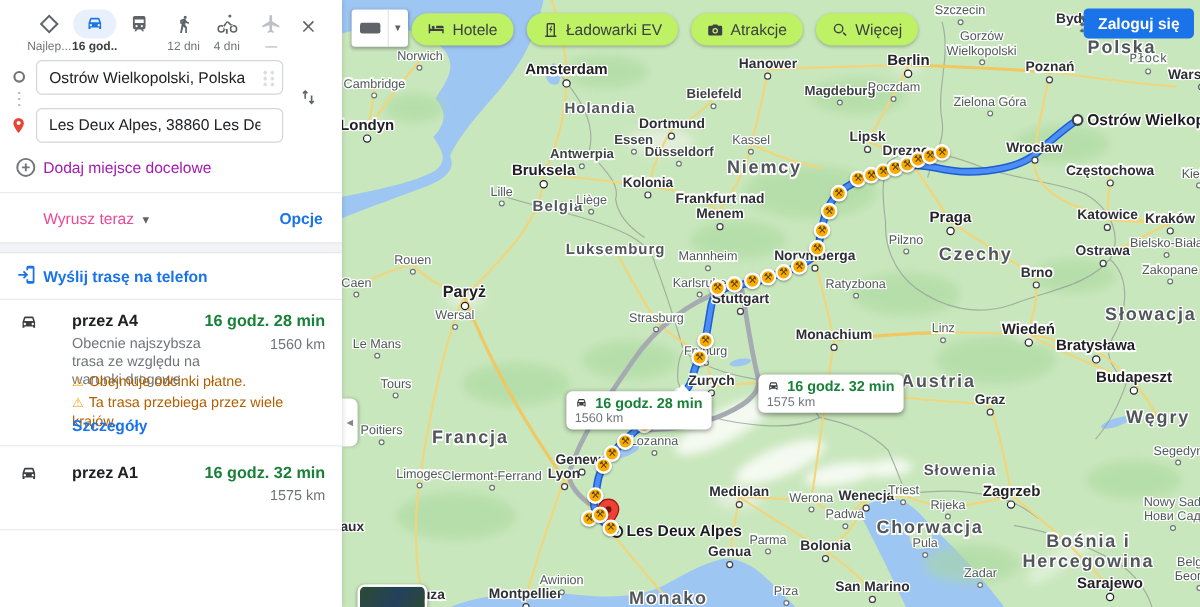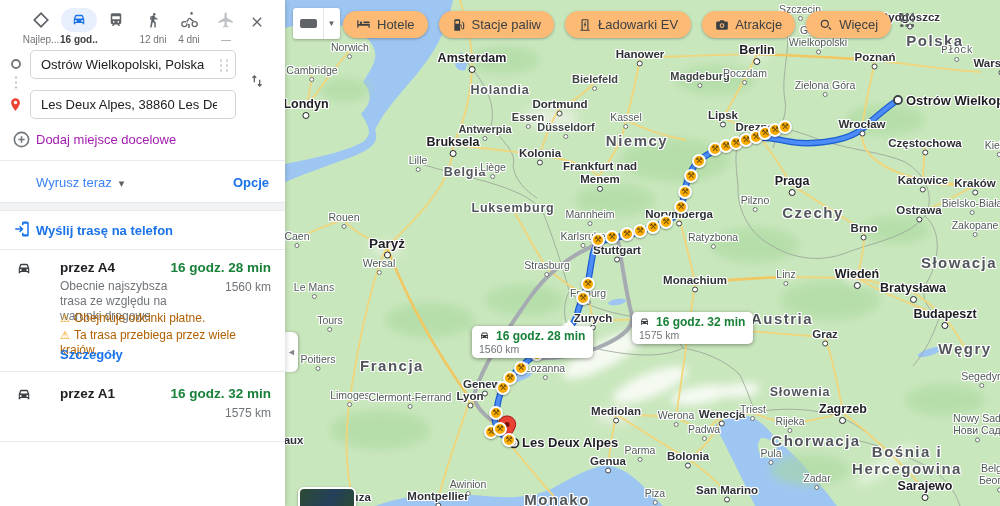--- a/index.html
+++ b/index.html
@@ -19,21 +19,21 @@
   .drag{position:absolute;left:218px;top:58px;width:12px;height:14px;background-image:radial-gradient(circle,#dadde0 1.4px,transparent 1.5px);background-size:6px 5px;}
   .rail-circle{position:absolute;left:10px;top:58px;}
   .rail-dots{position:absolute;left:15px;top:75px;width:2px;height:14px;background-image:radial-gradient(circle,#bdc1c6 1px,transparent 1.2px);background-size:2px 5px;}
   .rail-pin{position:absolute;left:8px;top:96px;}
   .swapbtn{position:absolute;left:249px;top:72px;cursor:pointer;}
   .addrow{position:absolute;left:0;top:127px;width:285px;height:26px;cursor:pointer;}
   .addrow .plus{position:absolute;left:12px;top:3px;}
   .addrow .tx{position:absolute;left:36px;top:5px;font-size:13px;color:#a21caf;}
   .div1{position:absolute;left:0;width:285px;height:1px;background:#e8eaed;}
   .departrow{position:absolute;left:0;top:168px;width:285px;height:30px;}
-  .departrow .tx{position:absolute;left:36px;top:7px;font-size:13px;color:#3b82f6;cursor:pointer;}
+  .departrow .tx{position:absolute;left:36px;top:7px;font-size:13px;color:#ec4899;cursor:pointer;}
   .departrow .tx::after{content:"▾";color:#5f6368;margin-left:7px;font-size:11px;}
   .departrow .op{position:absolute;right:16px;top:7px;font-size:13px;color:#1a73e8;font-weight:bold;cursor:pointer;text-align:center;}
   .band{position:absolute;left:0;top:202px;width:285px;height:9px;background:#f1f3f4;border-top:1px solid #e6e8ea;border-bottom:1px solid #e6e8ea;}
   .sendrow{position:absolute;left:0;top:212px;width:228px;height:36px;cursor:pointer;}
   .sendrow .ph{position:absolute;left:13px;top:8px;}
   .sendrow .tx{position:absolute;left:36px;top:11px;font-size:13px;color:#1a73e8;font-weight:bold;}
   .route{position:absolute;left:0;width:285px;cursor:pointer;}
   .route .caric{position:absolute;left:14px;top:10px;}
   .route .via{position:absolute;left:60px;top:10px;font-size:13.5px;font-weight:bold;color:#202124;}
   .route .time{position:absolute;right:14px;top:10px;font-size:13.5px;font-weight:bold;color:#188038;}
@@ -64,21 +64,21 @@
   .c2::after,.sm::after{content:"";display:block;width:3px;height:3px;border:1px solid #6b7470;background:#fff;border-radius:50%;margin:1px auto 0;}
   .rw{position:absolute;width:14px;height:14px;margin:-7px 0 0 -7px;background:#f9ab00;border:2px solid #fff;border-radius:50%;box-shadow:0 1px 2px rgba(0,0,0,.35);pointer-events:auto;cursor:pointer;}
   .rw::after{content:"⚒";position:absolute;left:0;right:0;top:0;font-size:8px;line-height:10px;text-align:center;color:#54400a;}
   .endlabel{position:absolute;z-index:4;font-size:13px;font-weight:bold;color:#1b1d1f;white-space:nowrap;transform:translateY(-50%);
       text-shadow:-1px 0 #fff,1px 0 #fff,0 -1px #fff,0 1px #fff,-1px -1px #fff,1px 1px #fff;}
   .bubble{position:absolute;background:#fff;border-radius:5px;box-shadow:0 1px 4px rgba(0,0,0,.4);padding:3px 8px 3px 6px;z-index:5;cursor:pointer;}
   .bubble .t{display:flex;align-items:center;gap:5px;font-size:12px;font-weight:bold;color:#188038;white-space:nowrap;}
   .bubble .d{font-size:10.5px;color:#70757a;margin:0 0 0 1px;text-align:left;}
   .bubble.b1::before{content:"";position:absolute;top:-6px;right:18px;border:6px solid transparent;border-bottom:7px solid #fff;border-top:0;}
   .chips{position:absolute;left:58px;top:11px;display:flex;gap:11px;z-index:6;}
-  .chip{display:flex;align-items:center;gap:6px;background:#fdba74;border-radius:15px;height:27px;padding:0 13px;box-shadow:0 1px 3px rgba(60,64,67,.4);font-size:13px;color:#3c4043;white-space:nowrap;cursor:pointer;}
+  .chip{display:flex;align-items:center;gap:6px;background:#bef264;border-radius:15px;height:27px;padding:0 13px;box-shadow:0 1px 3px rgba(60,64,67,.4);font-size:13px;color:#3c4043;white-space:nowrap;cursor:pointer;}
   .login{position:absolute;right:5px;top:7px;background:#1a73e8;color:#fff;font-size:13px;font-weight:bold;padding:5px 12px;border-radius:4px;z-index:7;cursor:pointer;}
   .apps{position:absolute;right:86px;top:12px;width:15px;height:15px;background-image:radial-gradient(circle,#5f6368 1.6px,transparent 1.7px);background-size:5.5px 5.5px;z-index:6;cursor:pointer;}
   .layerbox{position:absolute;left:8px;top:8px;width:47px;height:31px;background:#fff;border-radius:3px;box-shadow:0 1px 3px rgba(0,0,0,.3);z-index:6;display:flex;align-items:center;cursor:pointer;}
   .layerbox .mini{width:17px;height:9px;background:#606469;border-radius:2px;margin:0 6px 0 7px;}
   .layerbox .cb{width:16px;height:100%;border-left:1px solid #e4e4e4;display:flex;align-items:center;justify-content:center;color:#5f6368;font-size:8px;}
   .collapse{position:absolute;left:0;top:332px;width:13px;height:40px;background:#fff;border-radius:0 6px 6px 0;box-shadow:1px 0 3px rgba(0,0,0,.25);z-index:6;display:flex;align-items:center;justify-content:center;color:#80868b;font-size:9px;cursor:pointer;}
   .sat{position:absolute;left:13px;top:487px;width:58px;height:26px;border-radius:6px;background:linear-gradient(120deg,#2e4a33,#23405c 55%,#2c4a30);border:2px solid #fff;box-shadow:0 1px 3px rgba(0,0,0,.35);z-index:6;cursor:pointer;}
 </style>
 </head>
 <body>
@@ -406,21 +406,21 @@
         <div class="cl sm" style="left: 501px; top: 277px;">Linz</div>
         <div class="cl cap" style="left: 572px; top: 278px;">Wiedeń</div>
         <div class="cl cap" style="left: 628px; top: 292px;">Bratysława</div>
         <div class="cl cap" style="left: 660px; top: 318px;">Budapeszt</div>
         <div class="cl ctl" style="left: 680px; top: 348px;">Węgry</div>
         <div class="cl sm" style="left: 697px; top: 379px;">Segedyn</div>
         <div class="cl ctl" style="left: 497px; top: 318px;">Austria</div>
         <div class="cl cty" style="left: 540px; top: 337px;">Graz</div>
         <div class="cl ct" style="left: 515px; top: 392px;">Słowenia</div>
         <div class="cl cap" style="left: 558px; top: 413px;">Zagrzeb</div>
-        <div class="cl ctl" style="left: 507px; top: 440px; padding-left: 48px;">Chorwacja</div>
+        <div class="cl ctl" style="left: 490px; top: 440px;">Chorwacja</div>
         <div class="cl sm" style="left: 505px; top: 424px;">Rijeka</div>
         <div class="cl sm" style="left: 486px; top: 456px;">Pula</div>
         <div class="cl sm" style="left: 532px; top: 481px;">Zadar</div>
         <div class="cl ctl wrap" style="left: 622px; top: 460px; width: 130px;">Bośnia i Hercegowina</div>
         <div class="cl cap" style="left: 640px; top: 490px;">Sarajewo</div>
         <div class="cl sm wrap" style="left: 692px; top: 428px; width: 56px;">Nowy Sad Нови Сад</div>
         <div class="cl sm wrap" style="left: 714px; top: 478px; width: 50px;">Belgrad Београд</div>
         <div class="cl cty" style="left: 437px; top: 417px;">Wenecja</div>
         <div class="cl sm" style="left: 468px; top: 412px;">Triest</div>
         <div class="cl sm" style="left: 419px; top: 432px;">Padwa</div>
@@ -521,41 +521,36 @@
       </div>
     <div class="chips">
       <div class="chip">
         <svg width="15" height="15" viewBox="0 0 24 24" fill="#3c4043">
             <path d="M4 7v10H2V5h2v2zm18 10h-2v-3H4v3H2v-6h20v6zM8 11a2 2 0 1 1 0-4 2 2 0 0 1 0 4zm4-4h8a2 2 0 0 1 2 2v1H12V7z"></path>
           </svg>
         <span>Hotele</span>
       </div>
       <div class="chip">
         <svg width="14" height="14" viewBox="0 0 24 24" fill="#3c4043">
-            <path d="M4 4a2 2 0 0 1 2-2h6a2 2 0 0 1 2 2v7h1a2 2 0 0 1 2 2v4a1 1 0 0 0 2 0v-7.6l-2.4-2.4 1.1-1.1 3 3c.2.3.3.6.3 1V17a2.5 2.5 0 0 1-5 0v-4h-2v9H4V4zm2 1v5h6V5H6z"></path>
-          </svg>
-        <span>Stacje paliw</span>
-      </div>
-      <div class="chip">
-        <svg width="14" height="14" viewBox="0 0 24 24" fill="#3c4043">
             <path d="M8 2h8a2 2 0 0 1 2 2v16h2v2H4v-2h2V4a2 2 0 0 1 2-2zm0 2v16h8V4H8zm4.6 2-3 6h2.1l-1 5 3.7-6.5h-2.1l1.4-4.5h-1.1z"></path>
           </svg>
         <span>Ładowarki EV</span>
       </div>
       <div class="chip">
         <svg width="14" height="14" viewBox="0 0 24 24" fill="#3c4043">
             <path d="M9 4h6l1.2 2H20a2 2 0 0 1 2 2v10a2 2 0 0 1-2 2H4a2 2 0 0 1-2-2V8a2 2 0 0 1 2-2h3.8L9 4zm3 13a4 4 0 1 0 0-8 4 4 0 0 0 0 8zm0-1.8a2.2 2.2 0 1 1 0-4.4 2.2 2.2 0 0 1 0 4.4z"></path>
           </svg>
         <span>Atrakcje</span>
       </div>
       <div class="chip">
         <svg width="14" height="14" viewBox="0 0 24 24" fill="#3c4043">
             <path d="M10 3a7 7 0 1 1 0 14 7 7 0 0 1 0-14zm0 2a5 5 0 1 0 0 10 5 5 0 0 0 0-10zm7.3 10 4.2 4.2-1.5 1.5-4.2-4.2z"></path>
           </svg>
         <span>Więcej</span>
       </div>
     </div>
 
     <div class="apps"></div>
+    <div class="login">Zaloguj się</div>
     <div class="collapse">◄</div>
     <div class="sat"></div>
   </div>
 </div>
 
 </body></html>

